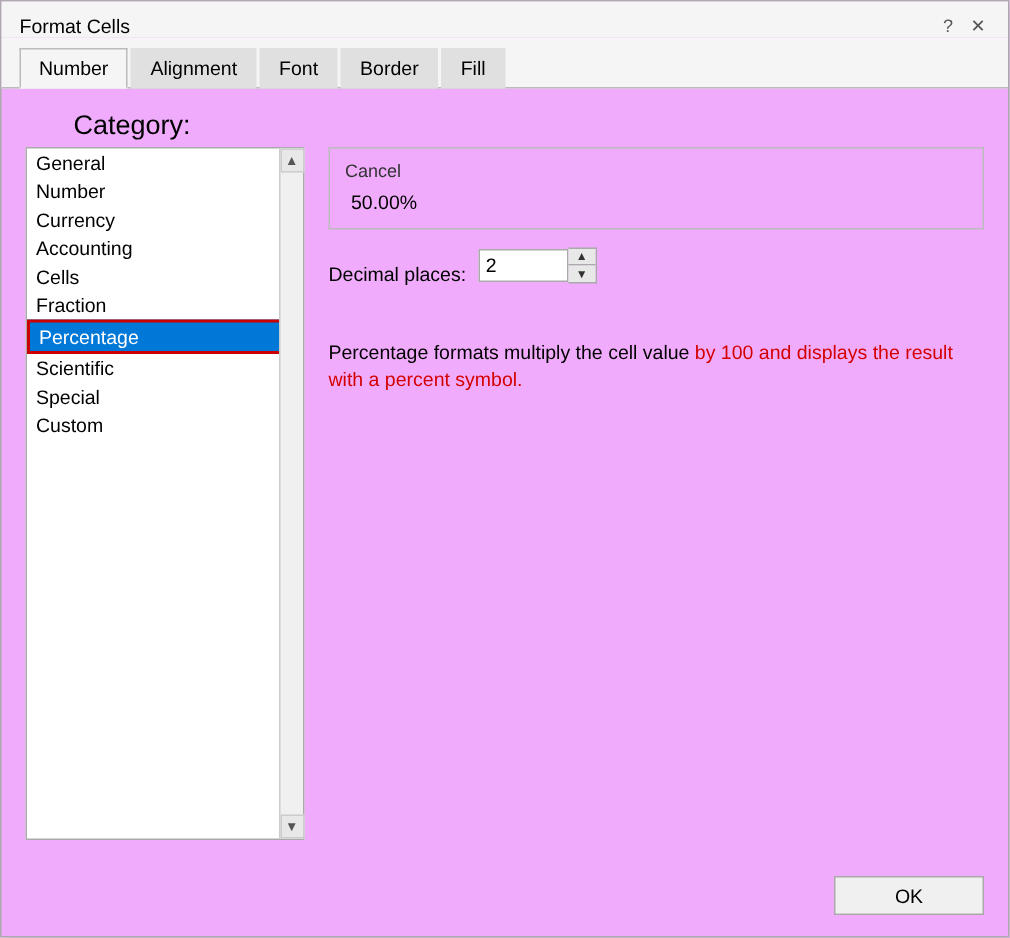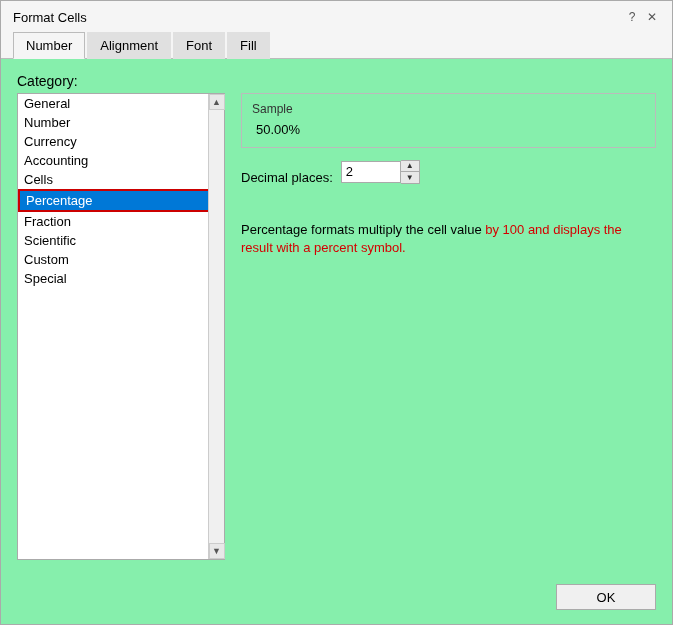--- a/index.html
+++ b/index.html
@@ -9,21 +9,21 @@
       align-items: center;
       justify-content: center;
       min-height: 100vh;
       font-family: 'Segoe UI', Tahoma, Geneva, Verdana, sans-serif;
       font-size: 13px;
       color: #000;
     }
     .dialog {
       width: 673px;
       height: 625px;
-      background: #86efac;
+      background: #f0abfc;
       border: 1px solid #aaa;
       box-shadow: 2px 2px 8px rgba(0,0,0,0.3);
       display: flex;
       flex-direction: column;
     }
     .title-bar {
       background: #f5f5f5;
       padding: 8px 12px 0 12px;
       display: flex;
       align-items: center;
@@ -76,30 +76,31 @@
       border-bottom: 1px solid #f5f5f5;
       font-weight: normal;
     }
     .dialog-content {
       padding: 14px 16px;
       flex: 1;
       display: flex;
       flex-direction: column;
     }
     .category-label {
-      font-size: 14px;
+      font-size: 18px;
       margin-bottom: 4px;
+      margin-left: 32px;
     }
     .main-row {
       display: flex;
       gap: 16px;
       flex: 1;
     }
     .list-container {
-      width: 208px;
+      width: 186px;
       border: 1px solid #aaa;
       background: #fff;
       display: flex;
       flex-direction: column;
       position: relative;
     }
     .list-inner {
       flex: 1;
       overflow: hidden;
       display: flex;
@@ -245,50 +246,51 @@
     <div class="title-bar-right">
       <button class="title-btn">?</button>
       <button class="title-btn">✕</button>
     </div>
   </div>
 
   <div class="tabs-bar">
     <div class="tab active">Number</div>
     <div class="tab">Alignment</div>
     <div class="tab">Font</div>
+    <div class="tab">Border</div>
     <div class="tab">Fill</div>
   </div>
 
   <div class="dialog-content">
     <div class="category-label">Category:</div>
     <div class="main-row">
 
       <div class="list-container">
         <div class="list-inner">
           <div class="list-item">General</div>
           <div class="list-item">Number</div>
           <div class="list-item">Currency</div>
           <div class="list-item">Accounting</div>
           <div class="list-item">Cells</div>
+          <div class="list-item">Fraction</div>
           <div class="list-item selected">Percentage</div>
-          <div class="list-item">Fraction</div>
           <div class="list-item">Scientific</div>
+          <div class="list-item">Special</div>
           <div class="list-item">Custom</div>
-          <div class="list-item">Special</div>
         </div>
         <div class="scrollbar-area">
           <div class="scroll-btn">▲</div>
           <div class="scroll-btn">▼</div>
         </div>
       </div>
 
       <div class="right-panel">
 
         <div class="sample-section">
-          <div class="sample-label">Sample</div>
+          <div class="sample-label">Cancel</div>
           <div class="sample-value">50.00%</div>
         </div>
 
         <div class="decimal-row">
           <span class="decimal-label">Decimal places:</span>
           <div class="spinner-container">
             <input class="spinner-input" type="text" value="2" style="">
             <div class="spinner-buttons">
               <div class="spinner-btn">▲</div>
               <div class="spinner-btn">▼</div>

